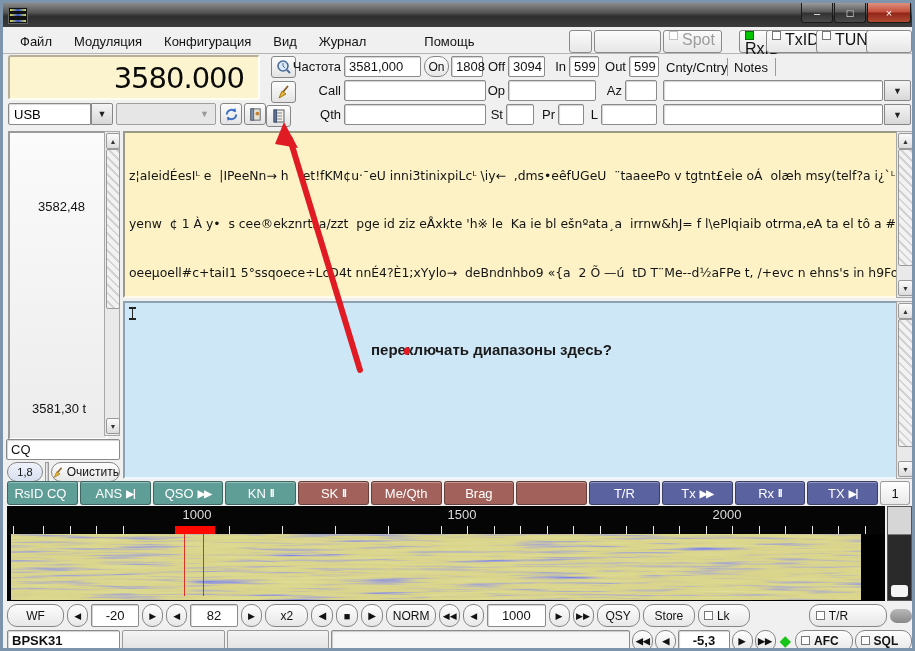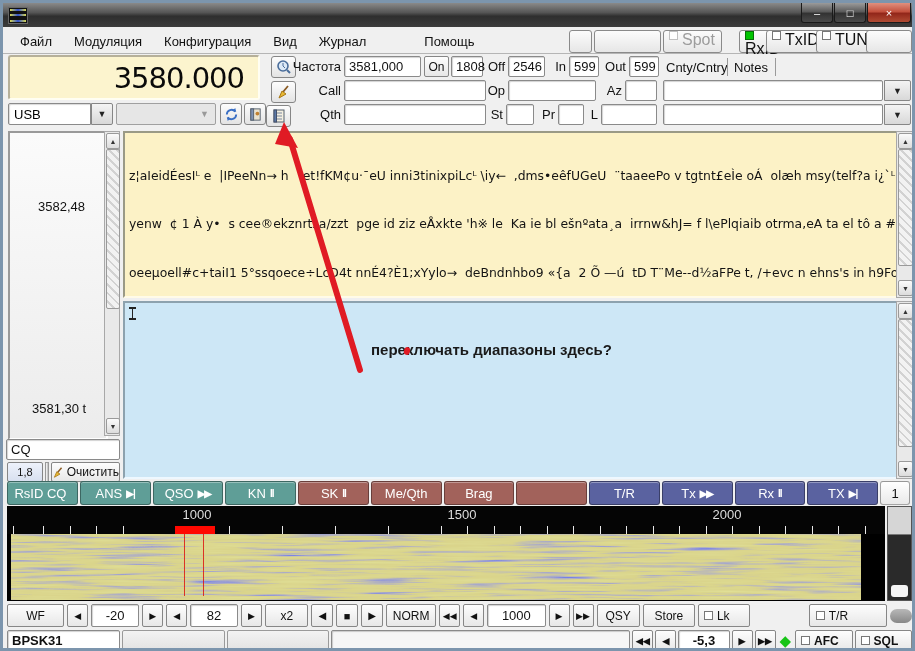--- a/index.html
+++ b/index.html
@@ -26,21 +26,21 @@
   .mbox{position:absolute;top:3px;height:21px;border:1px solid #8a8a8a;border-radius:3px;
     background:linear-gradient(#fcfcfc,#e6e6e6);}
   .togglebtn{position:absolute;top:3px;height:21px;border:1px solid #8a8a8a;border-radius:3px;
     background:linear-gradient(#fcfcfc,#e6e6e6);font-size:16px;color:#111;
     display:flex;align-items:flex-start;padding:0 5px;}
   .cb{width:7px;height:7px;border:1px solid #777;background:#fff;display:inline-block;margin-right:4px;flex:none;}
   .cb.on{background:#00c400;border-color:#056e05;}
   .cb.dis{border-color:#c0c0c0;}
   .togglebtn.dis{color:#9c9c9c;}
   
-  .btn{border:1px solid #868686;border-radius:2px;background:linear-gradient(#fdfdfd,#e7e7e7);
+  .btn{border:1px solid #868686;border-radius:10px;background:linear-gradient(#fdfdfd,#e7e7e7);
     font-size:12px;color:#111;display:flex;align-items:center;justify-content:center;}
   .vbox{border:1px solid #8a8a8a;background:#fff;font-size:13px;color:#111;
     display:flex;align-items:center;padding:0 4px;border-radius:2px;
     box-shadow:inset 1px 1px 1px rgba(0,0,0,.18);}
   .lbl{font-size:13px;color:#111;display:flex;align-items:center;justify-content:flex-end;}
   
   .freqdisp{left:5px;top:52px;width:252px;height:45px;background:#fcf4ce;
     border:2px solid;border-color:#b6b09a #fffef2 #fffef2 #b6b09a;border-radius:3px;
     display:flex;align-items:center;justify-content:flex-end;padding-right:14px;
     font-family:"DejaVu Sans",sans-serif;font-size:29px;letter-spacing:-1px;color:#0a0a0a;}
@@ -208,21 +208,21 @@
   <div class="abs lbl" style="left:294px;top:53px;width:44px;height:21px;">Частота</div>
   <div class="abs vbox" style="left:341px;top:53px;width:77px;height:21px;">
       <span>3581,000</span>
     </div>
   <div class="abs btn" style="left:421px;top:53px;width:25px;height:21px;">On</div>
   <div class="abs vbox" style="left:448px;top:53px;width:32px;height:21px;">
       <span>1808</span>
     </div>
   <div class="abs lbl" style="left:484px;top:53px;width:18px;height:21px;">Off</div>
   <div class="abs vbox" style="left:505px;top:53px;width:37px;height:21px;">
-      <span>2546</span>
+      <span>3094</span>
     </div>
   <div class="abs lbl" style="left:549px;top:53px;width:14px;height:21px;">In</div>
   <div class="abs vbox" style="left:566px;top:53px;width:30px;height:21px;">
       <span>599</span>
     </div>
   <div class="abs lbl" style="left:599px;top:53px;width:24px;height:21px;">Out</div>
   <div class="abs vbox" style="left:626px;top:53px;width:30px;height:21px;">
       <span>599</span>
     </div>
   <span class="tablbl" style="left:663px;">Cnty/Cntry</span>

